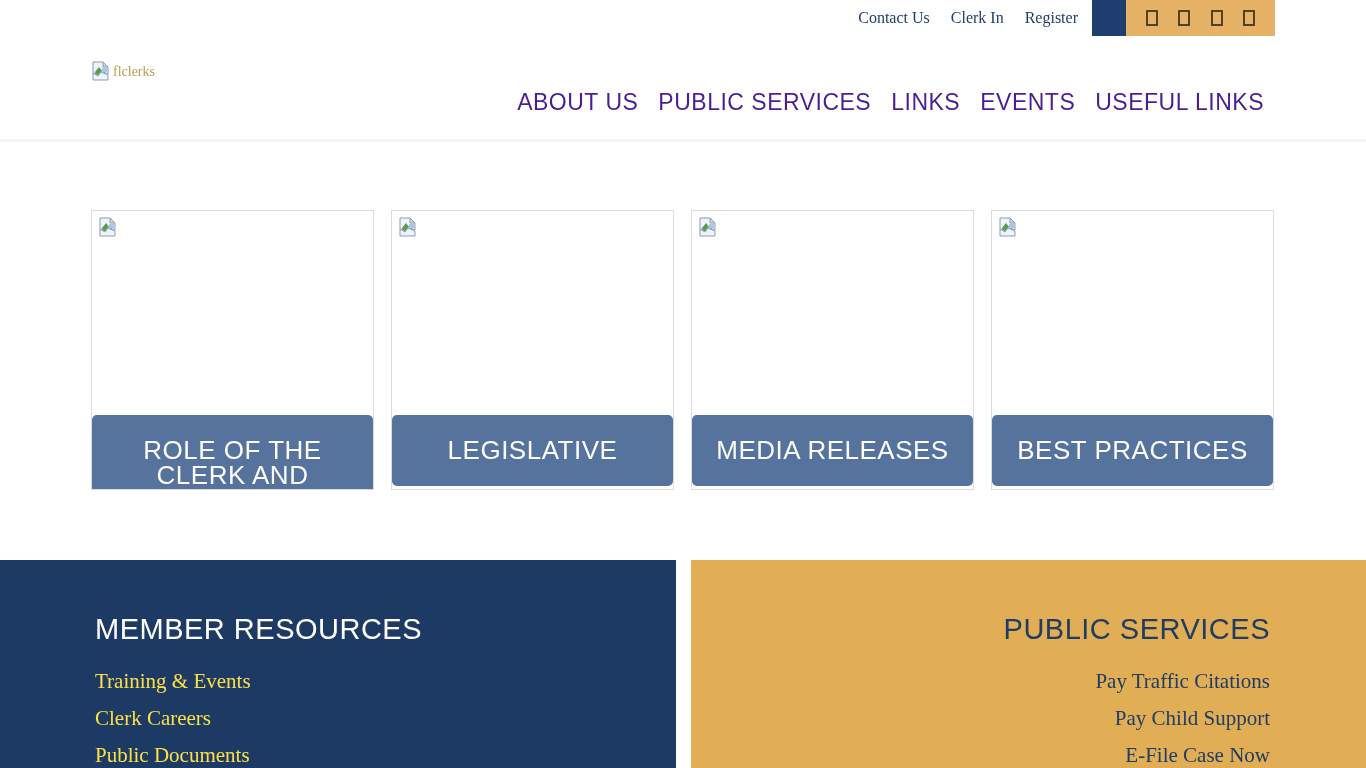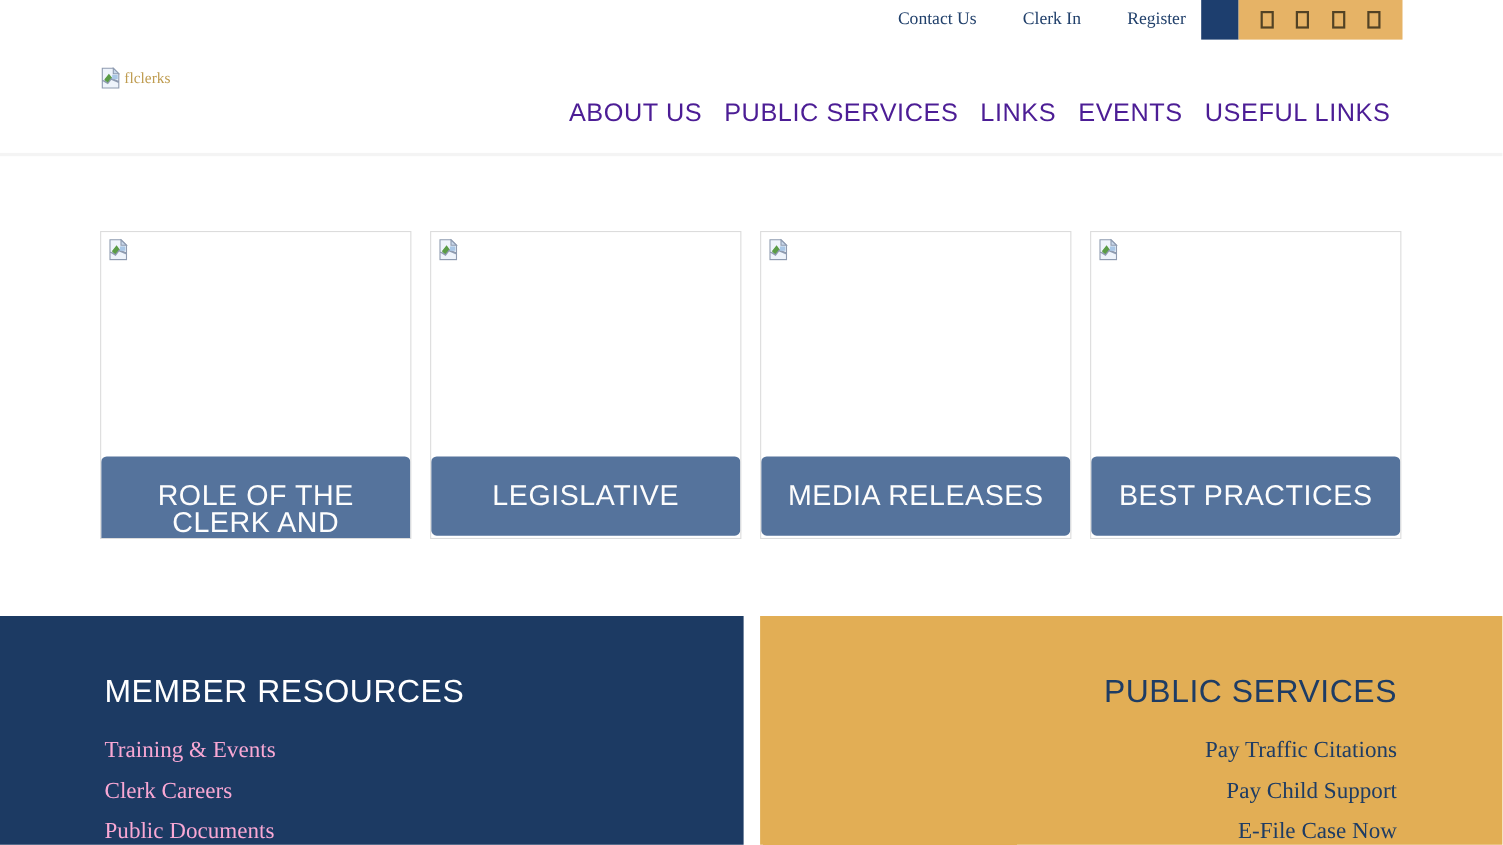--- a/index.html
+++ b/index.html
@@ -16,21 +16,21 @@
   .topbar {
     position: absolute; top: 0; right: 91px;
     display: flex; align-items: stretch; height: 36px;
   }
   .topbar-links {
     display: flex; align-items: center; gap: 21px;
     margin-right: 14px;
     font-family: "Liberation Serif", serif;
     font-size: 16px; color: #21406b;
   }
-  .topbar-links a { color: #21406b; margin-left: 21px; }
+  .topbar-links a { color: #21406b; }
   .search-btn {
     width: 34px; height: 36px;
     background: #1d3e6e; cursor: pointer;
   }
   .social-strip {
     width: 149px; height: 36px;
     background: #e6b366;
     display: flex; align-items: center; justify-content: space-evenly;
   }
   .tofu {
@@ -102,21 +102,21 @@
     list-style: none; margin-top: 17px;
     font-family: "Liberation Serif", serif;
     font-size: 21px; line-height: 37px;
   }
   .panel-member {
     left: 0; width: 676px;
     background: #1c3a63;
     color: #ffffff;
     padding-left: 95px;
   }
-  .panel-member a { color: #f9a8d4; }
+  .panel-member a { color: #fde047; }
   .panel-public {
     left: 691px; width: 675px;
     background: #e2ae55;
     color: #1e3c64;
     padding-right: 96px;
     text-align: right;
   }
   .panel-public a { color: #1e3c64; }
 </style>
 </head>

